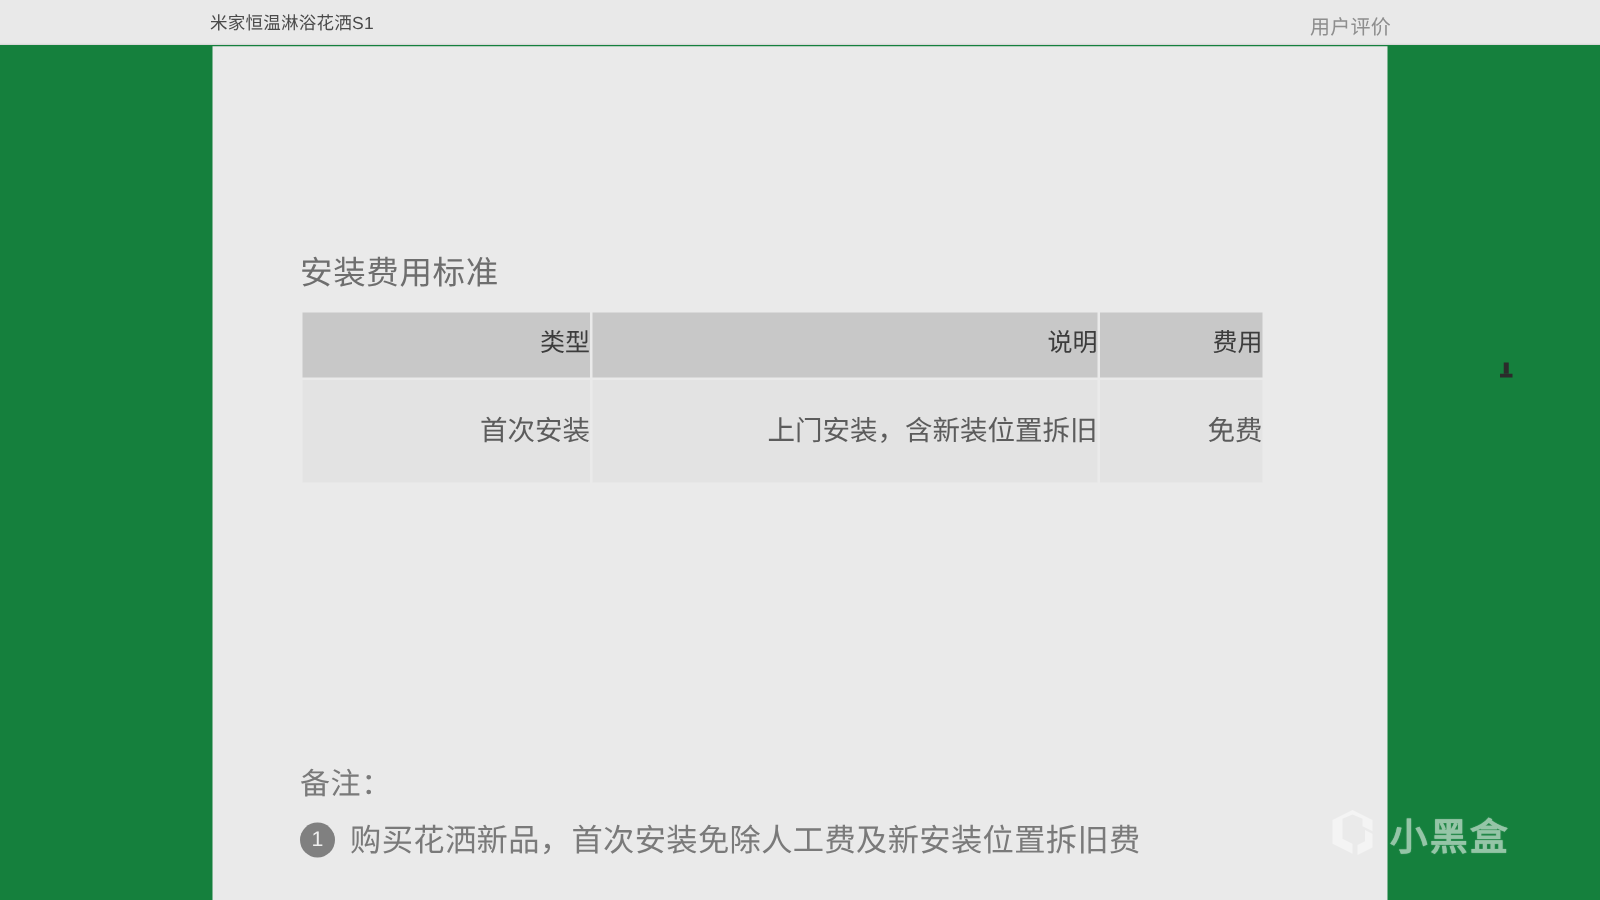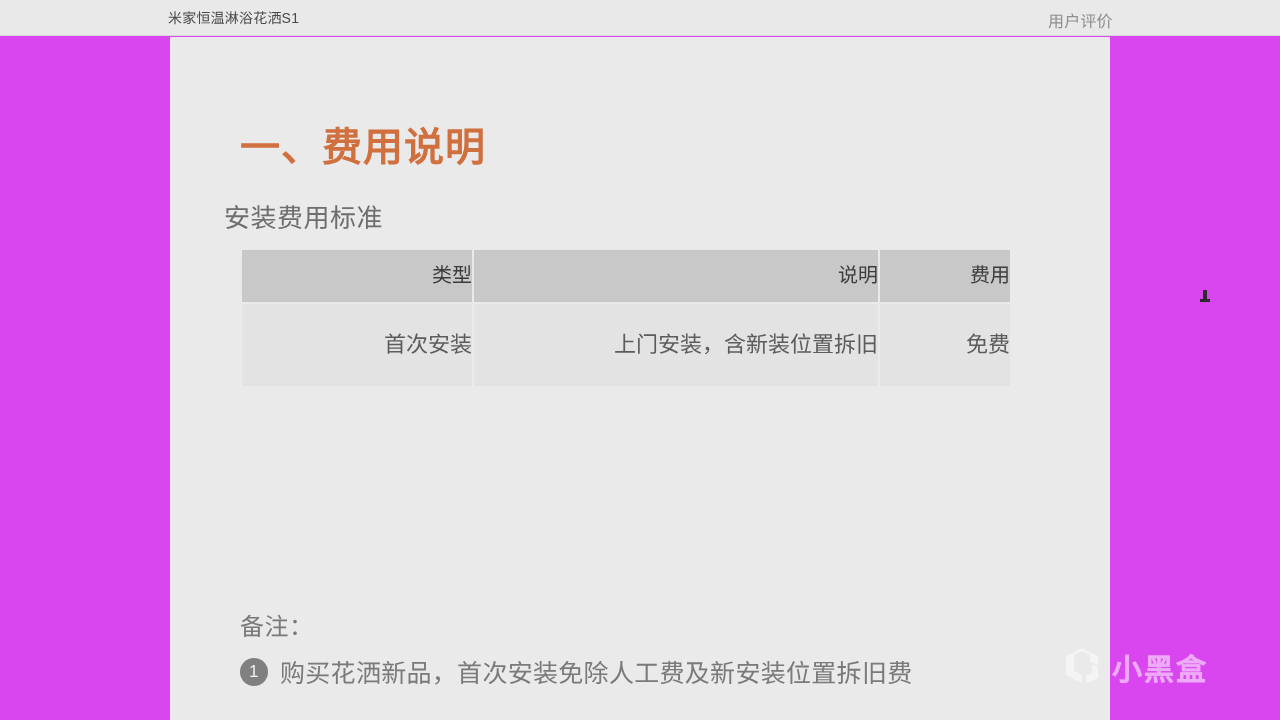--- a/index.html
+++ b/index.html
@@ -13,21 +13,21 @@
     overflow: hidden;
     background: #e4e4e4;
     font-family: "Liberation Sans", "DejaVu Sans", sans-serif;
     -webkit-font-smoothing: antialiased;
   }
 
   .viewport {
     position: relative;
     width: 1280px;
     height: 720px;
-    background: #d946ef;
+    background: #15803d;
   }
 
   
   .top-bar {
     position: absolute;
     left: 0;
     top: 0;
     width: 1280px;
     height: 36px;
     background: #e9e9e9;
@@ -70,21 +70,21 @@
     top: 78px;
     font-size: 40px;
     font-weight: bold;
     color: #d1703f;
     letter-spacing: 1px;
     white-space: nowrap;
   }
 
   .sub-title {
     position: absolute;
-    left: 54px;
+    left: 70px;
     top: 160px;
     font-size: 26px;
     color: #6e6e6e;
     letter-spacing: 0.5px;
     white-space: nowrap;
   }
 
   
   .fee-table {
     position: absolute;
@@ -213,21 +213,20 @@
 
 <div class="viewport">
 
   <div class="top-bar">
     <div class="top-bar-title">米家恒温淋浴花洒S1</div>
     <div class="top-bar-right">用户评价</div>
   </div>
 
   <div class="page-panel">
 
-    <div class="section-title">一、费用说明</div>
 
     <div class="sub-title">安装费用标准</div>
 
     <table class="fee-table">
       <colgroup>
         <col class="c-type">
         <col class="c-desc">
         <col class="c-fee">
       </colgroup>
       <thead>

